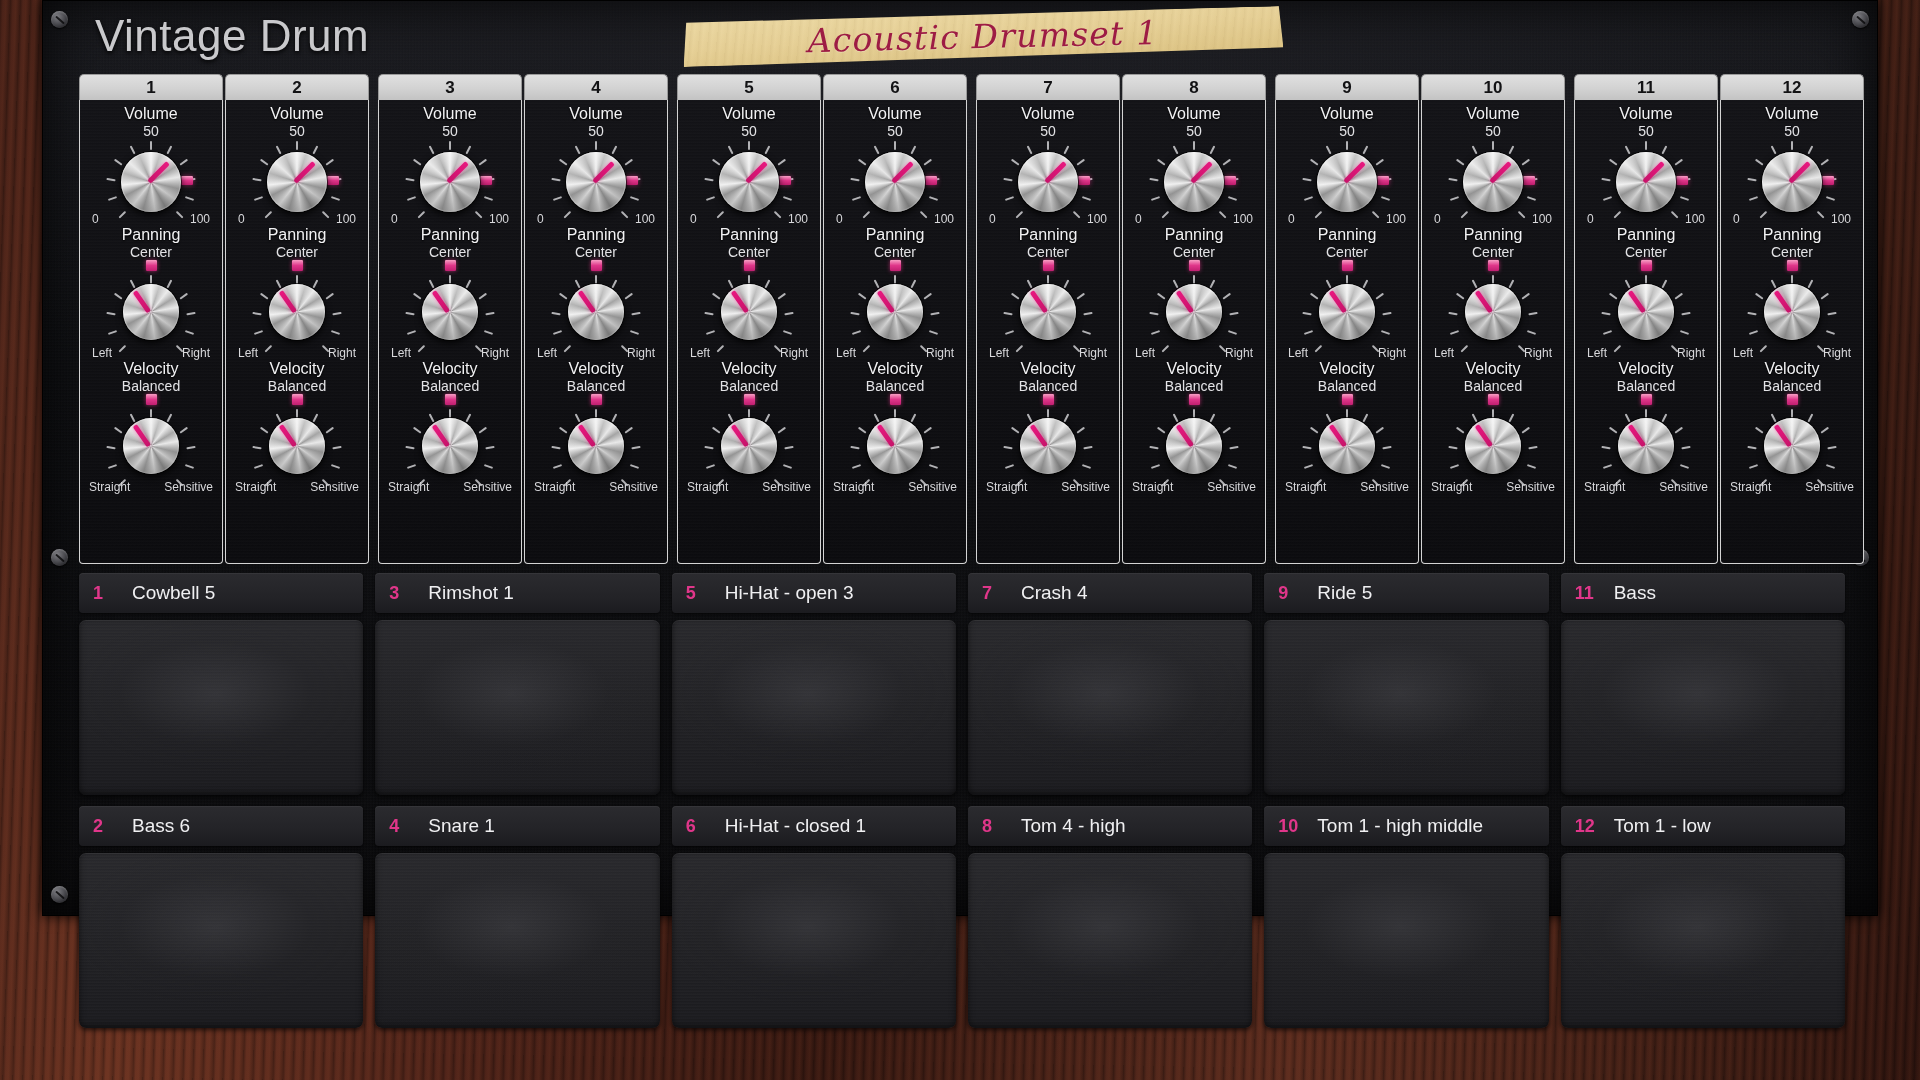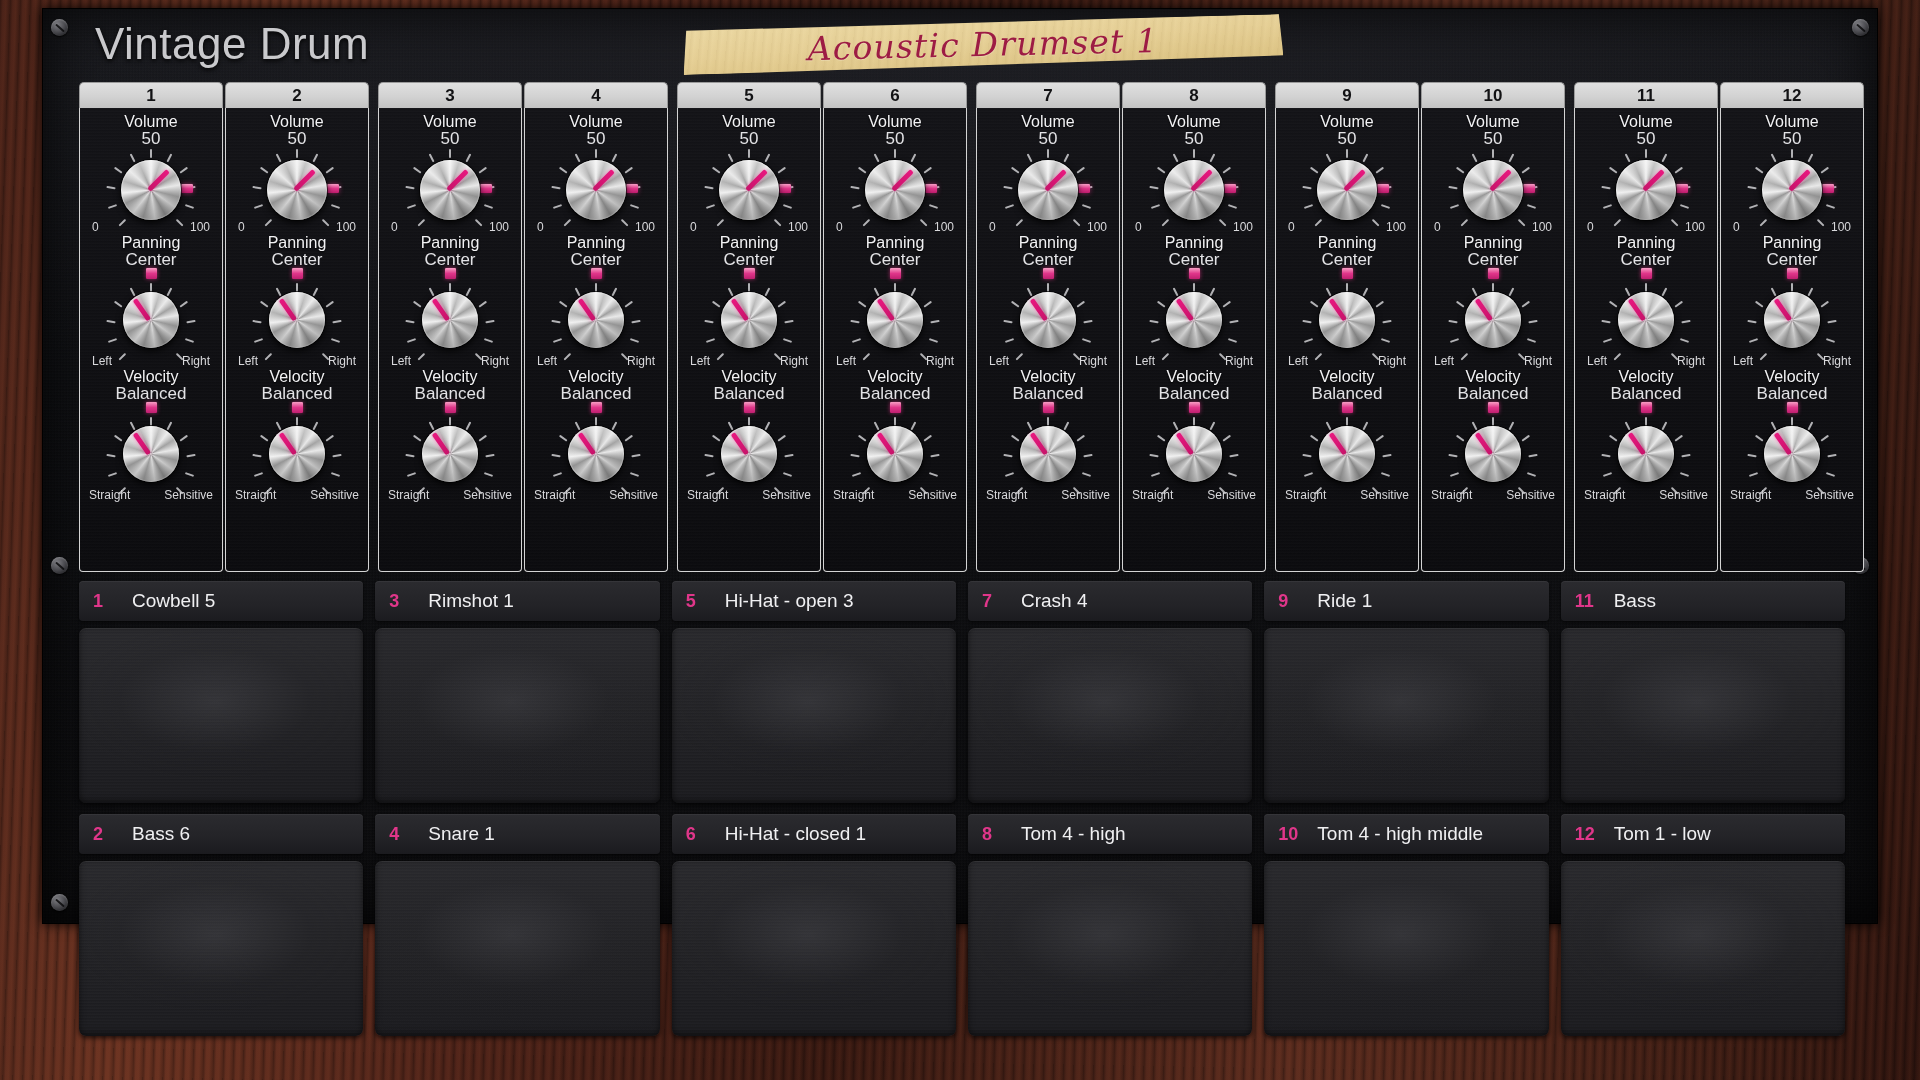--- a/index.html
+++ b/index.html
@@ -21,21 +21,21 @@
     background:
       repeating-linear-gradient(92deg,
         rgba(0,0,0,0.32) 0px, rgba(0,0,0,0.0) 3px, rgba(120,60,38,0.12) 6px, rgba(0,0,0,0.22) 10px),
       linear-gradient(100deg, #4a2218 0%, #6d3422 14%, #52251a 30%, #3a1a12 48%, #5d2d1f 70%, #432016 88%, #30150f 100%);
   }
 
   
   .panel {
     position: absolute;
     left: 42px;
-    top: 8px;
+    top: 0;
     width: 1836px;
     height: 916px;
     background:
       radial-gradient(ellipse 120% 80% at 50% 0%, rgba(38,38,44,0.55) 0%, rgba(0,0,0,0) 62%),
       repeating-linear-gradient(0deg, rgba(255,255,255,0.010) 0px, rgba(255,255,255,0.010) 1px, rgba(0,0,0,0.04) 2px, rgba(0,0,0,0.04) 3px),
       repeating-linear-gradient(90deg, rgba(255,255,255,0.008) 0px, rgba(255,255,255,0.008) 1px, rgba(0,0,0,0.05) 2px, rgba(0,0,0,0.05) 3px),
       linear-gradient(180deg, #16171b 0%, #0e0f12 40%, #0a0a0c 100%);
     border: 1px solid #000;
     box-shadow: inset 0 0 60px rgba(0,0,0,0.85), 0 0 12px rgba(0,0,0,0.9);
   }
@@ -148,21 +148,21 @@
     align-items: center;
   }
 
   .sec-name {
     font-size: 16px;
     color: #f2f2f4;
     margin-bottom: 1px;
     text-shadow: 0 1px 2px #000;
   }
   .sec-val {
-    font-size: 17px;
+    font-size: 14px;
     color: #e3e3e6;
     line-height: 14px;
   }
 
   
   .marker {
     width: 11px; height: 11px;
     background: linear-gradient(180deg, #f79ec4 0%, #e0368a 50%, #c01f70 100%);
     margin: 1px auto 0;
     border-radius: 1px;
@@ -1357,21 +1357,21 @@
           <div class="pad-col">
             <div class="pad-label">
               <span class="pad-num">7</span>
               <span class="pad-name">Crash 4</span>
             </div>
             <div class="pad"></div>
           </div>
           <div class="pad-col">
             <div class="pad-label">
               <span class="pad-num">9</span>
-              <span class="pad-name">Ride 1</span>
+              <span class="pad-name">Ride 5</span>
             </div>
             <div class="pad"></div>
           </div>
           <div class="pad-col">
             <div class="pad-label">
               <span class="pad-num">11</span>
               <span class="pad-name">Bass</span>
             </div>
             <div class="pad"></div>
           </div>
@@ -1401,21 +1401,21 @@
           <div class="pad-col">
             <div class="pad-label">
               <span class="pad-num">8</span>
               <span class="pad-name">Tom 4 - high</span>
             </div>
             <div class="pad"></div>
           </div>
           <div class="pad-col">
             <div class="pad-label">
               <span class="pad-num">10</span>
-              <span class="pad-name">Tom 4 - high middle</span>
+              <span class="pad-name">Tom 1 - high middle</span>
             </div>
             <div class="pad"></div>
           </div>
           <div class="pad-col">
             <div class="pad-label">
               <span class="pad-num">12</span>
               <span class="pad-name">Tom 1 - low</span>
             </div>
             <div class="pad"></div>
           </div>

